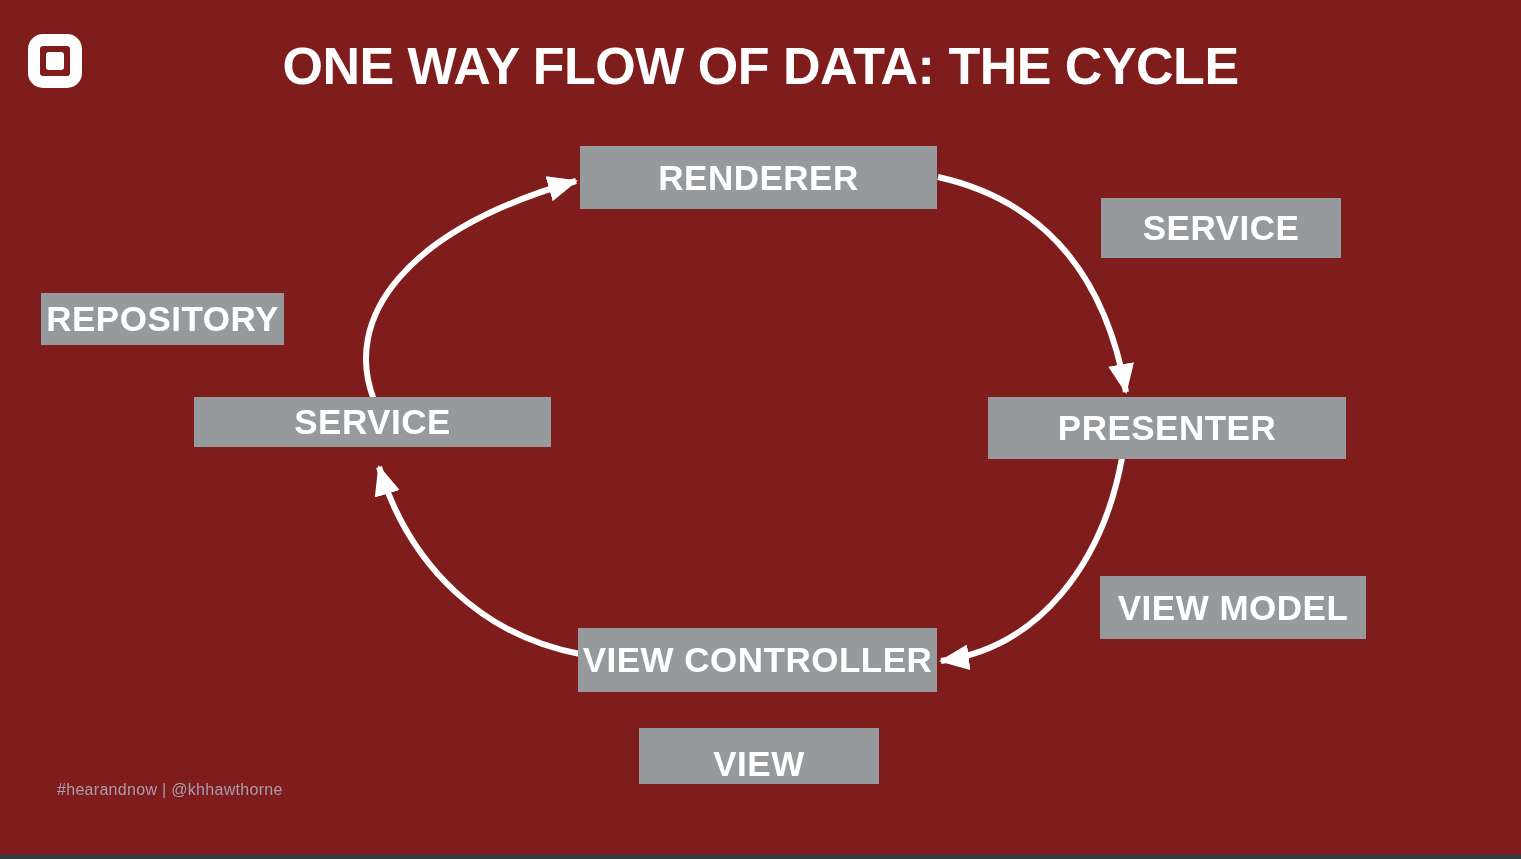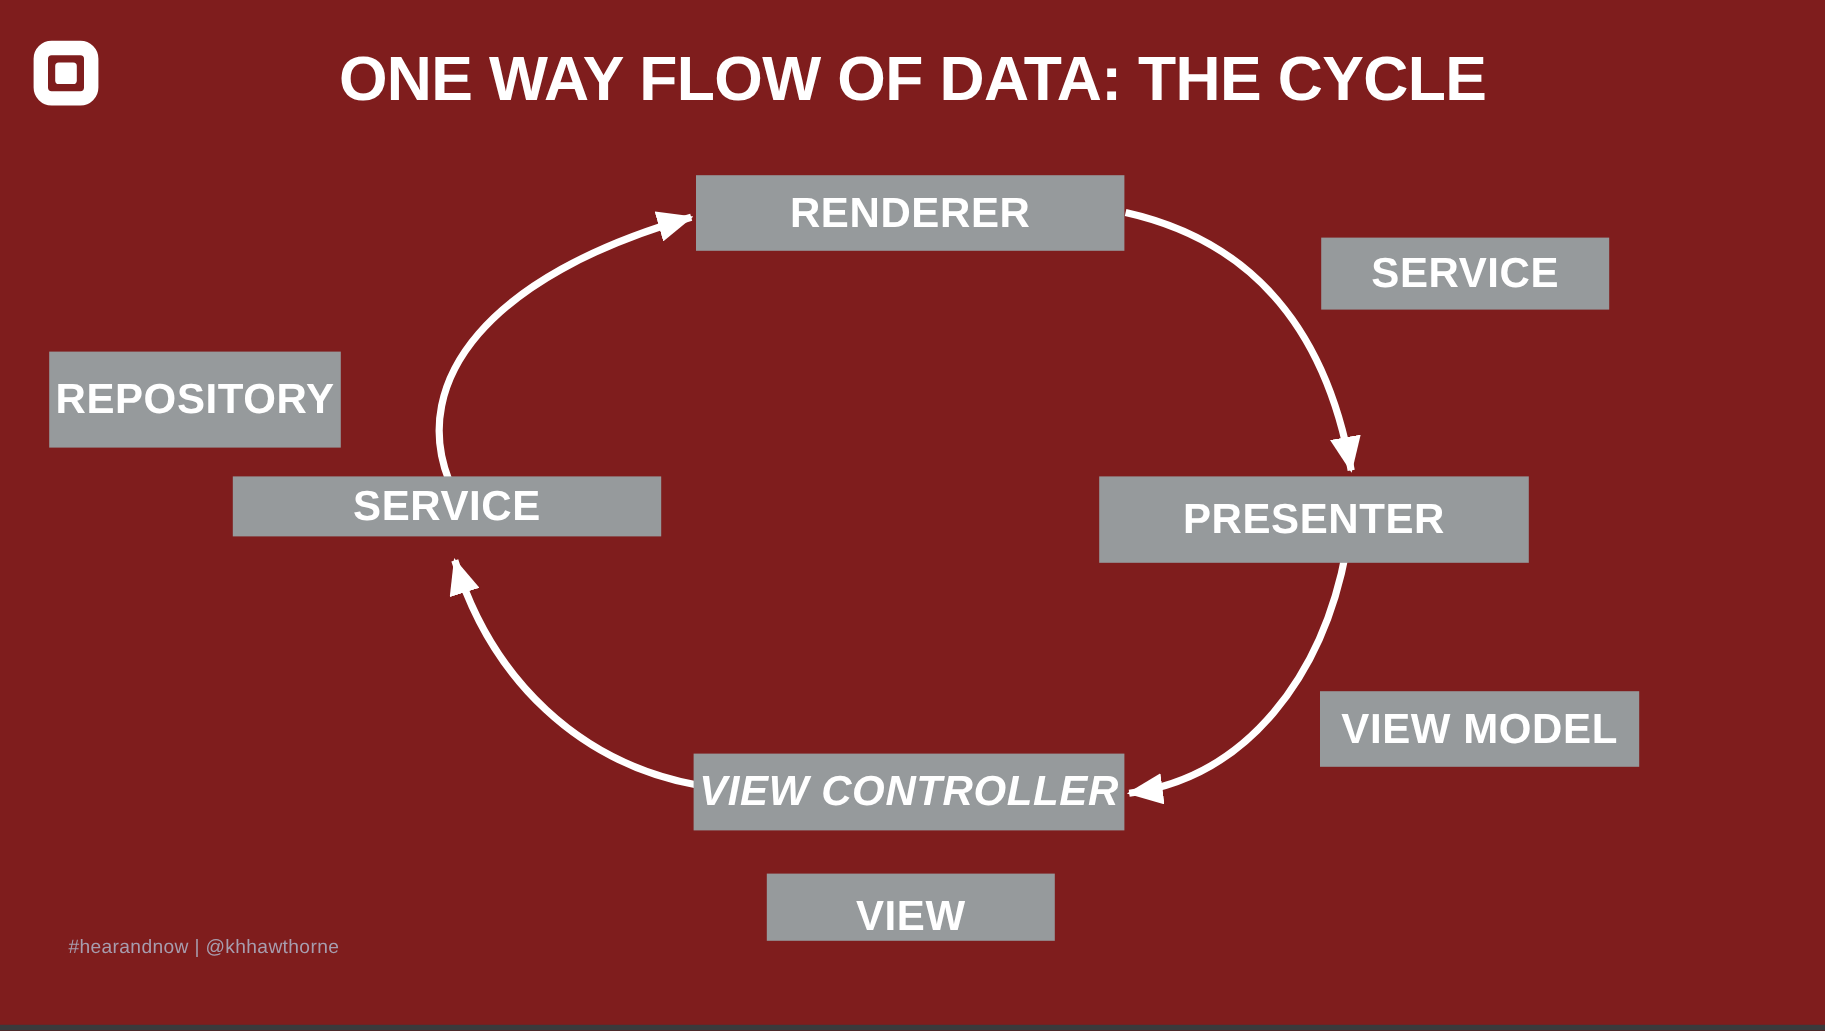--- a/index.html
+++ b/index.html
@@ -52,25 +52,25 @@
     justify-content:center;
     background:#969a9c;
     color:#ffffff;
     font-size:35px;
     font-weight:bold;
     letter-spacing:0.5px;
     white-space:nowrap;
   }
   .n-renderer{left:580px;top:146px;width:357px;height:63px;text-align:center;}
   .n-context{left:1101px;top:198px;width:240px;height:60px;}
-  .n-repository{left:41px;top:293px;width:243px;height:80px;}
+  .n-repository{left:41px;top:293px;width:243px;height:52px;}
   .n-service{left:194px;top:397px;width:357px;height:50px;}
-  .n-presenter{left:916px;top:397px;width:358px;height:72px;}
+  .n-presenter{left:988px;top:397px;width:358px;height:62px;}
   .n-view-model{left:1100px;top:576px;width:266px;height:63px;}
-  .n-view-controller{left:578px;top:628px;width:359px;height:64px;font-style:italic;}
+  .n-view-controller{left:578px;top:628px;width:359px;height:64px;}
   .n-view{left:639px;top:728px;width:240px;height:56px;align-items:flex-end;}
   .footer{
     position:absolute;
     left:57px;top:781px;
     color:#a79dae;
     font-size:16px;
     letter-spacing:0.3px;
   }
   .bottom-bar{
     position:absolute;

